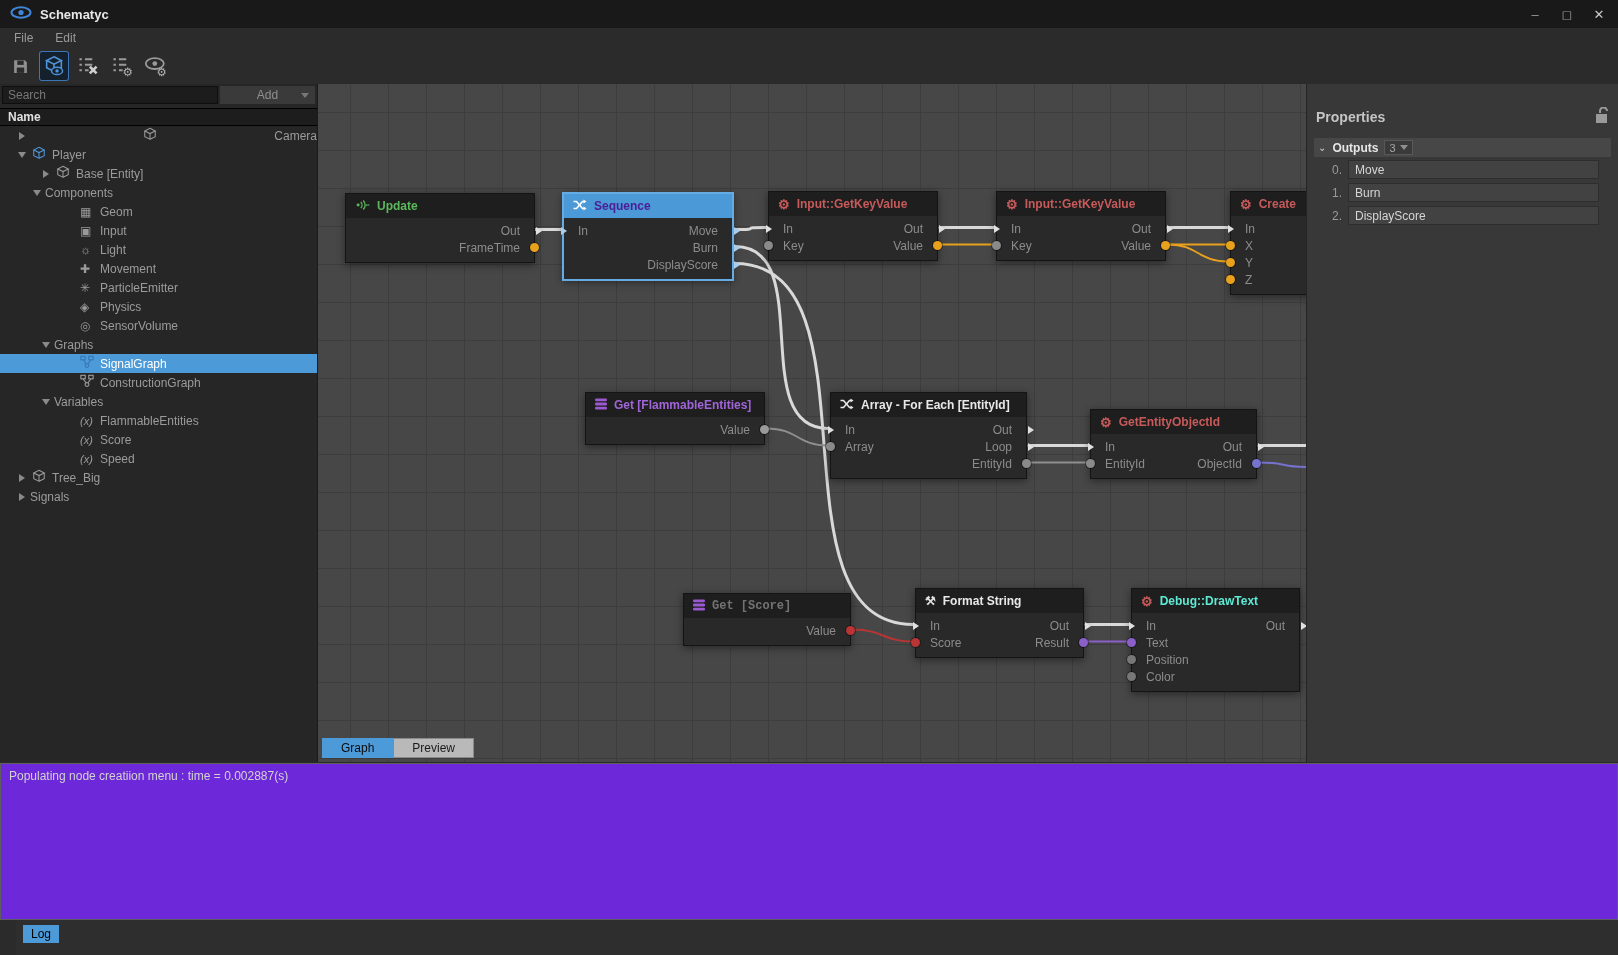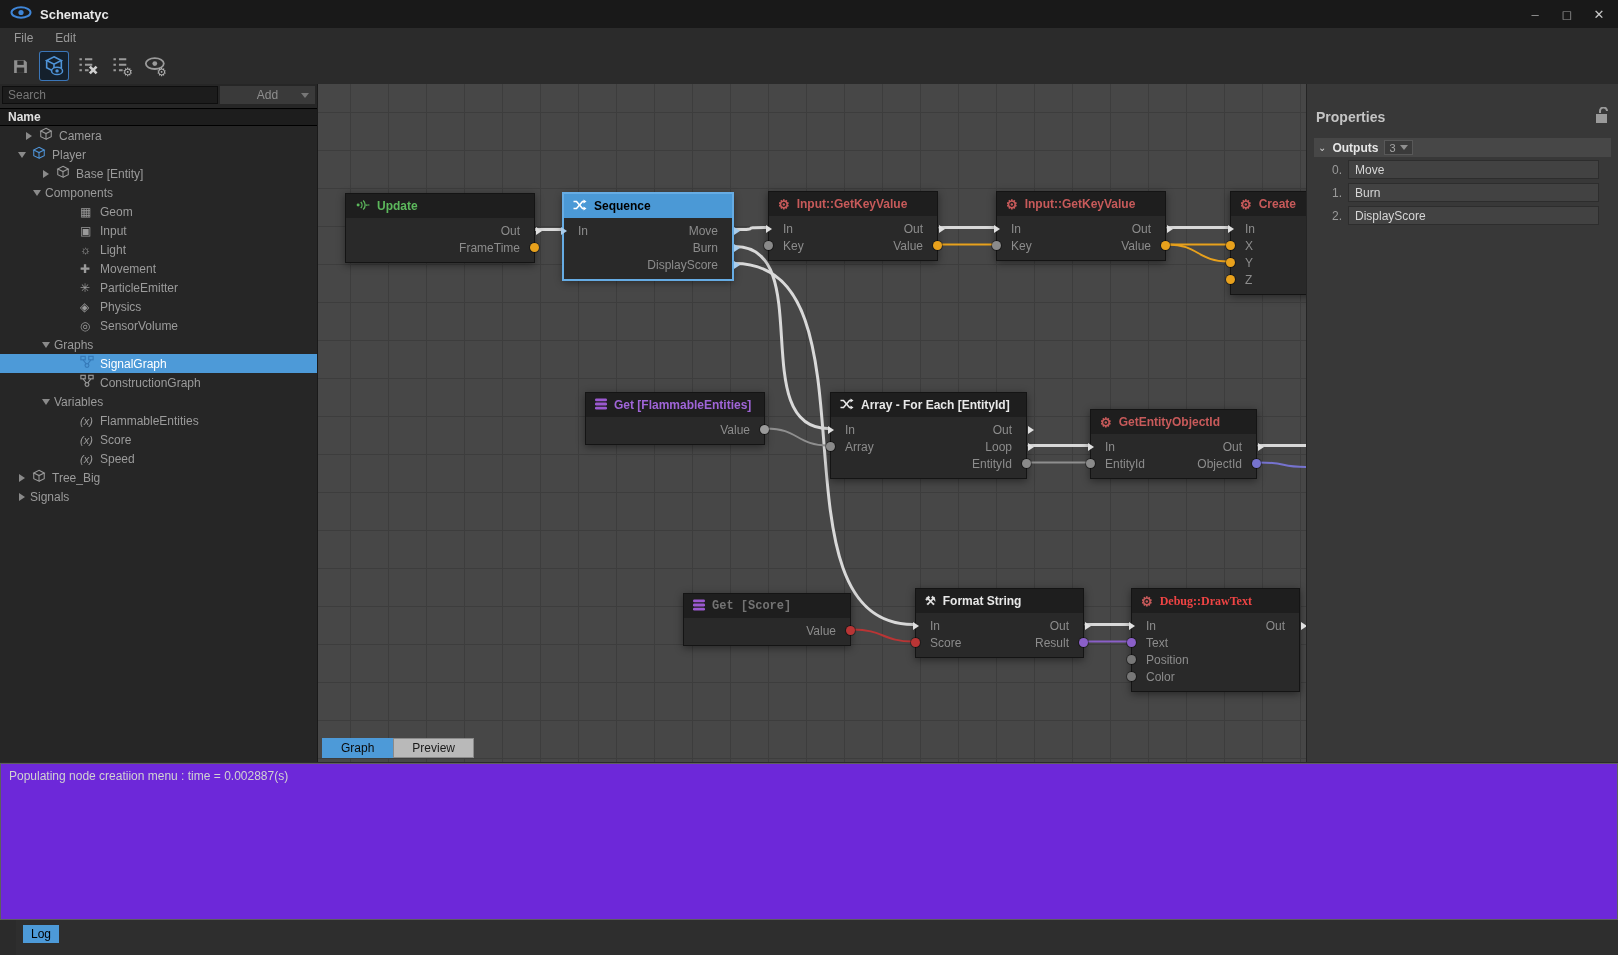--- a/index.html
+++ b/index.html
@@ -173,21 +173,21 @@
     <div class="left-panel">
       <div class="search-row">
         <input class="search-input" placeholder="Search" style="">
         <div class="add-btn">
           <span>Add</span>
           <span class="add-caret"></span>
         </div>
       </div>
       <div class="name-header">Name</div>
       <div class="tree" id="tree">
-          <div class="trow" style="padding-left: 21px;">
+          <div class="trow" style="padding-left: 14px; justify-content: space-between;">
             <span class="texp">
               <span class="tri-r"></span>
             </span>
             <span class="ticon"><svg width="14" height="14" viewBox="0 0 16 16" fill="none" stroke="#9a9a9a" stroke-width="1.2">
                 <path d="M8 1.5 L14 4.5 L8 7.5 L2 4.5 Z"></path>
                 <path d="M2 4.5 V11 L8 14 V7.5"></path>
                 <path d="M14 4.5 V11 L8 14"></path>
               </svg></span>
             <span class="tlabel">Camera</span>
           </div>
@@ -365,21 +365,21 @@
             </div>
           </div>
           <div class="node selected" style="left: 245px; top: 109px; width: 170px;">
             <div class="nhead">
               <span class="nicon"><svg width="14" height="12" viewBox="0 0 14 12" fill="none" stroke="#ffffff" stroke-width="1.6">
                   <path d="M0.5 2.5 h3 l6 7 h2"></path>
                   <path d="M0.5 9.5 h3 l6 -7 h2"></path>
                   <path d="M10.5 0.5 L13.5 2.5 L10.5 4.5" fill="#ffffff" stroke="none"></path>
                   <path d="M10.5 7.5 L13.5 9.5 L10.5 11.5" fill="#ffffff" stroke="none"></path>
                 </svg></span>
-              <span class="ntitle" style="color: #000000;">Sequence</span>
+              <span class="ntitle" style="color: #4c1d95;">Sequence</span>
             </div>
             <div class="nbody">
               <div class="prow">
                 <span class="pin exec l" style="border-left: 6px solid rgb(169, 205, 236);"></span>
                 <span class="plabel-l">In</span>
                 <span class="plabel-r">Move</span>
                 <span class="pin exec r" style="border-left: 6px solid rgb(169, 205, 236);"></span>
               </div>
               <div class="prow">
                 <span class="plabel-r">Burn</span>
@@ -556,21 +556,21 @@
                 <span class="pin dot l" style="background: rgb(185, 53, 53);"></span>
                 <span class="plabel-l">Score</span>
                 <span class="plabel-r">Result</span>
                 <span class="pin dot r" style="background: rgb(138, 95, 200);"></span>
               </div>
             </div>
           </div>
           <div class="node" style="left: 813px; top: 504px; width: 169px;">
             <div class="nhead">
               <span class="nicon"><span style="color:#c75a5a;font-size:13px;">⚙</span></span>
-              <span class="ntitle" style="color: #ef4444; font-family: Liberation Serif, serif;">Debug::DrawText</span>
+              <span class="ntitle" style="color: #5eead4;">Debug::DrawText</span>
             </div>
             <div class="nbody">
               <div class="prow">
                 <span class="pin exec l" style="border-left: 6px solid rgb(224, 224, 224);"></span>
                 <span class="plabel-l">In</span>
                 <span class="plabel-r">Out</span>
                 <span class="pin exec r" style="border-left: 6px solid rgb(224, 224, 224);"></span>
               </div>
               <div class="prow">
                 <span class="pin dot l" style="background: rgb(138, 95, 200);"></span>

